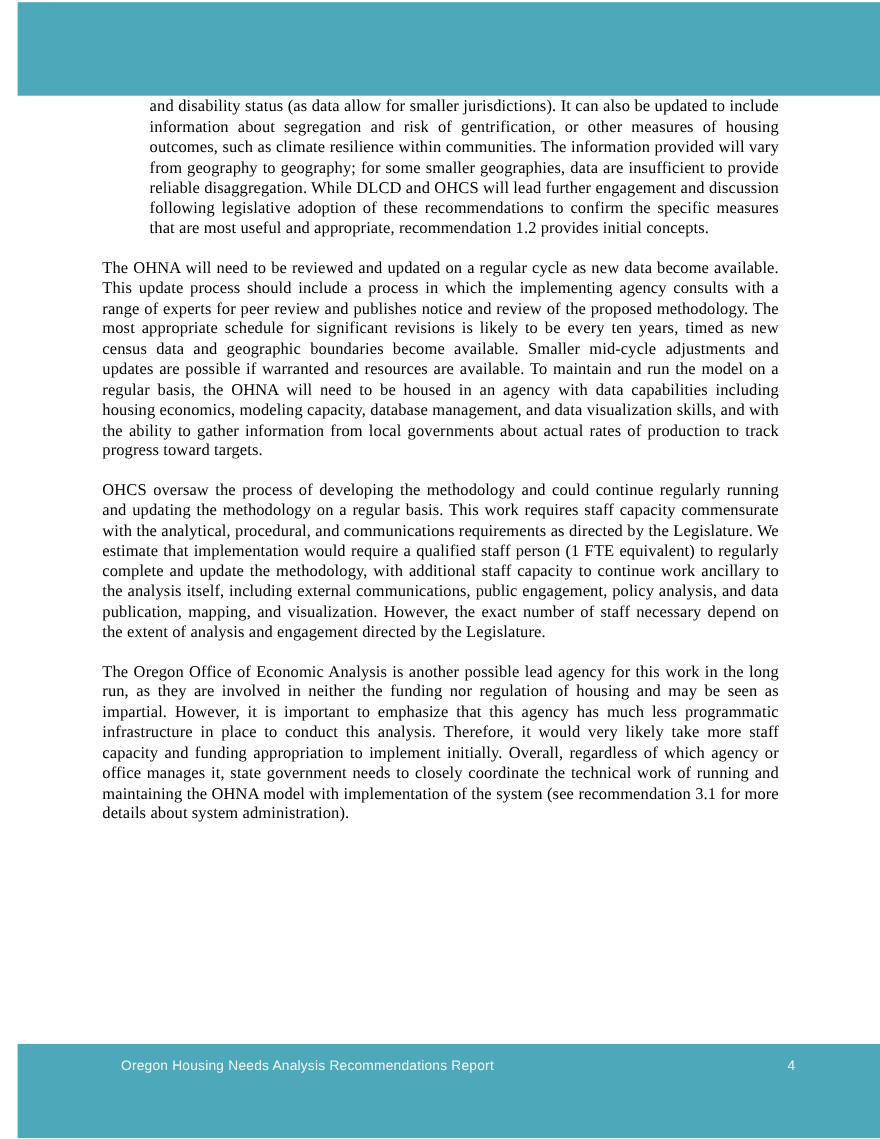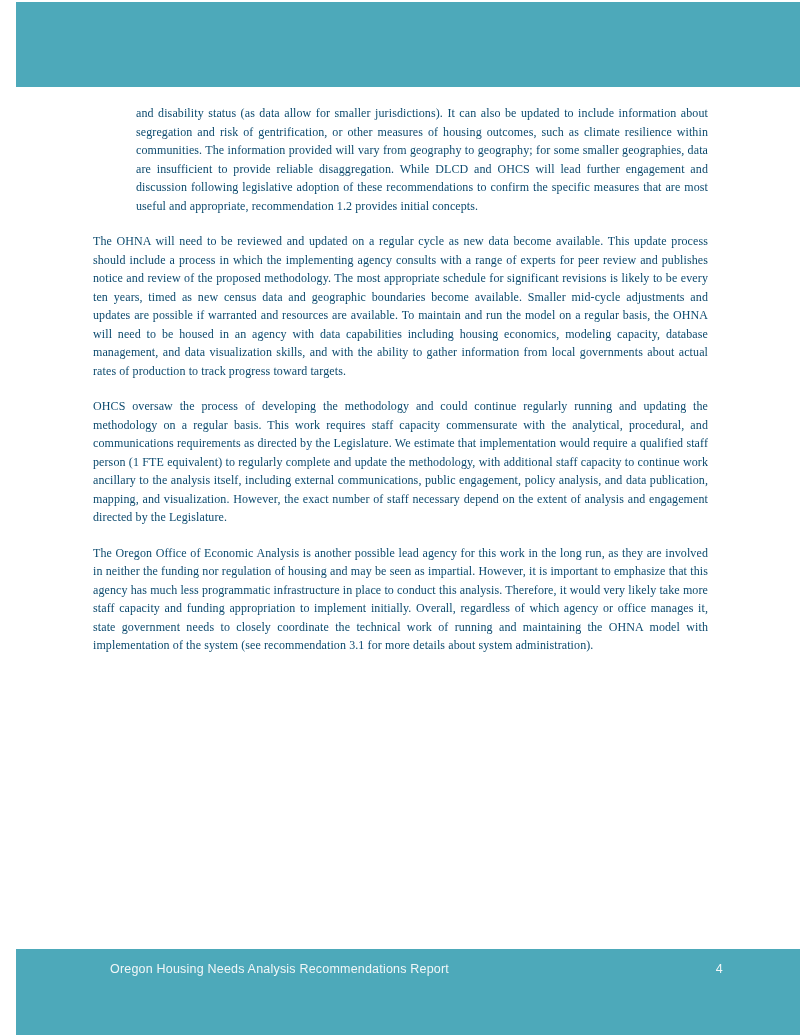--- a/index.html
+++ b/index.html
@@ -24,25 +24,25 @@
   .band.header {
     top: 2px;
     height: 85px;
   }
   .band.footer {
     top: 949px;
     height: 86px;
   }
   .content {
     position: absolute;
-    top: 104px;
+    top: 88px;
     left: 93px;
     width: 615px;
-    color: #0c4a6e;
-    font-size: 12px;
+    color: #000000;
+    font-size: 15px;
     line-height: 18.5px;
     text-align: justify;
     letter-spacing: 0.1px;
   }
   .para {
     margin: 0 0 17px 0;
   }
   .para.indented {
     margin-left: 43px;
   }

